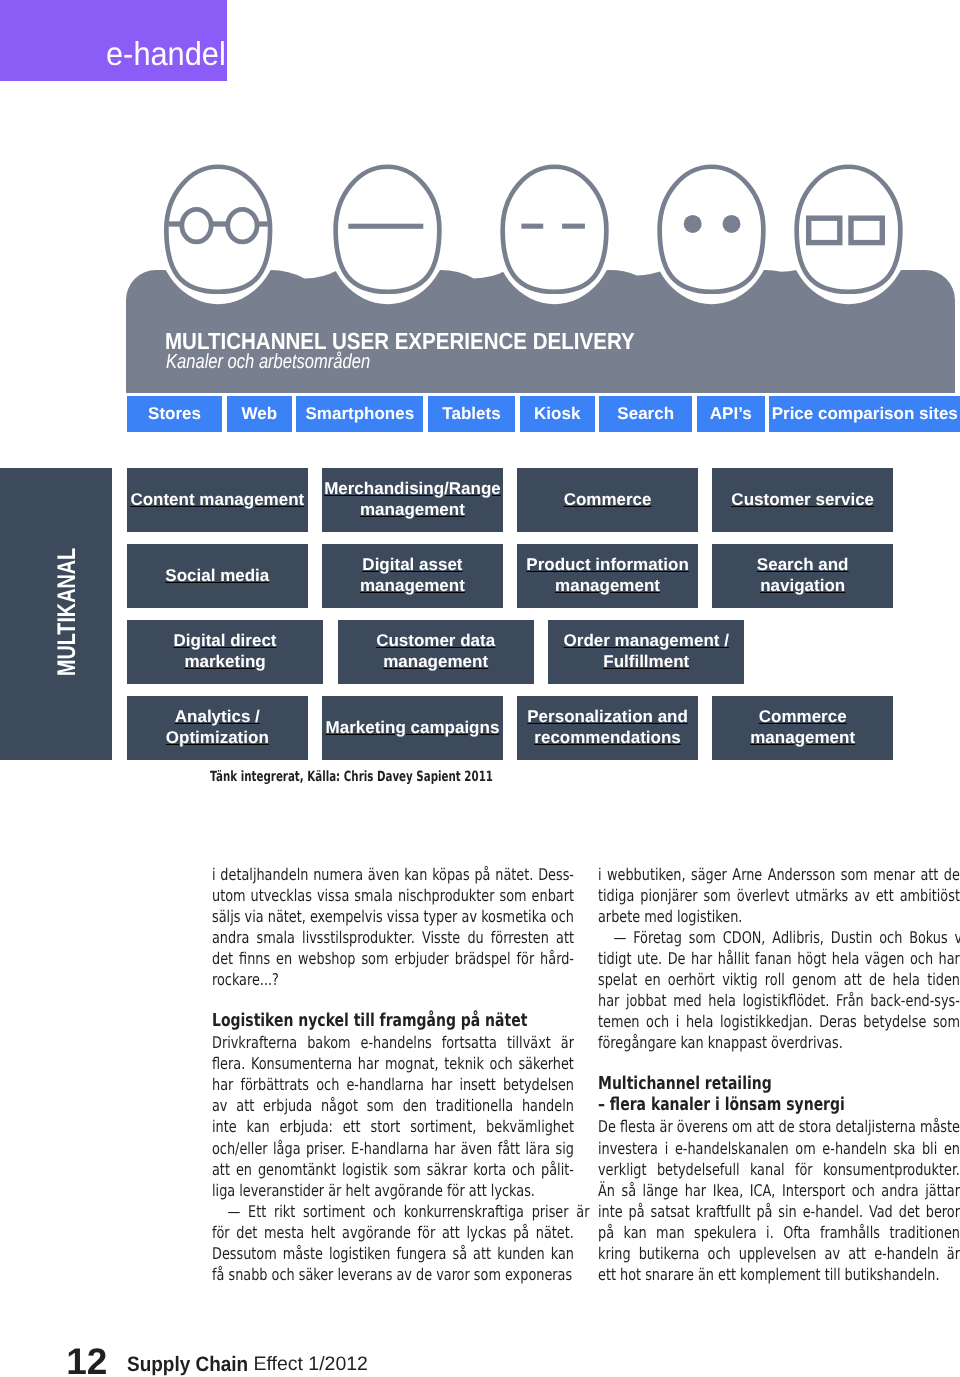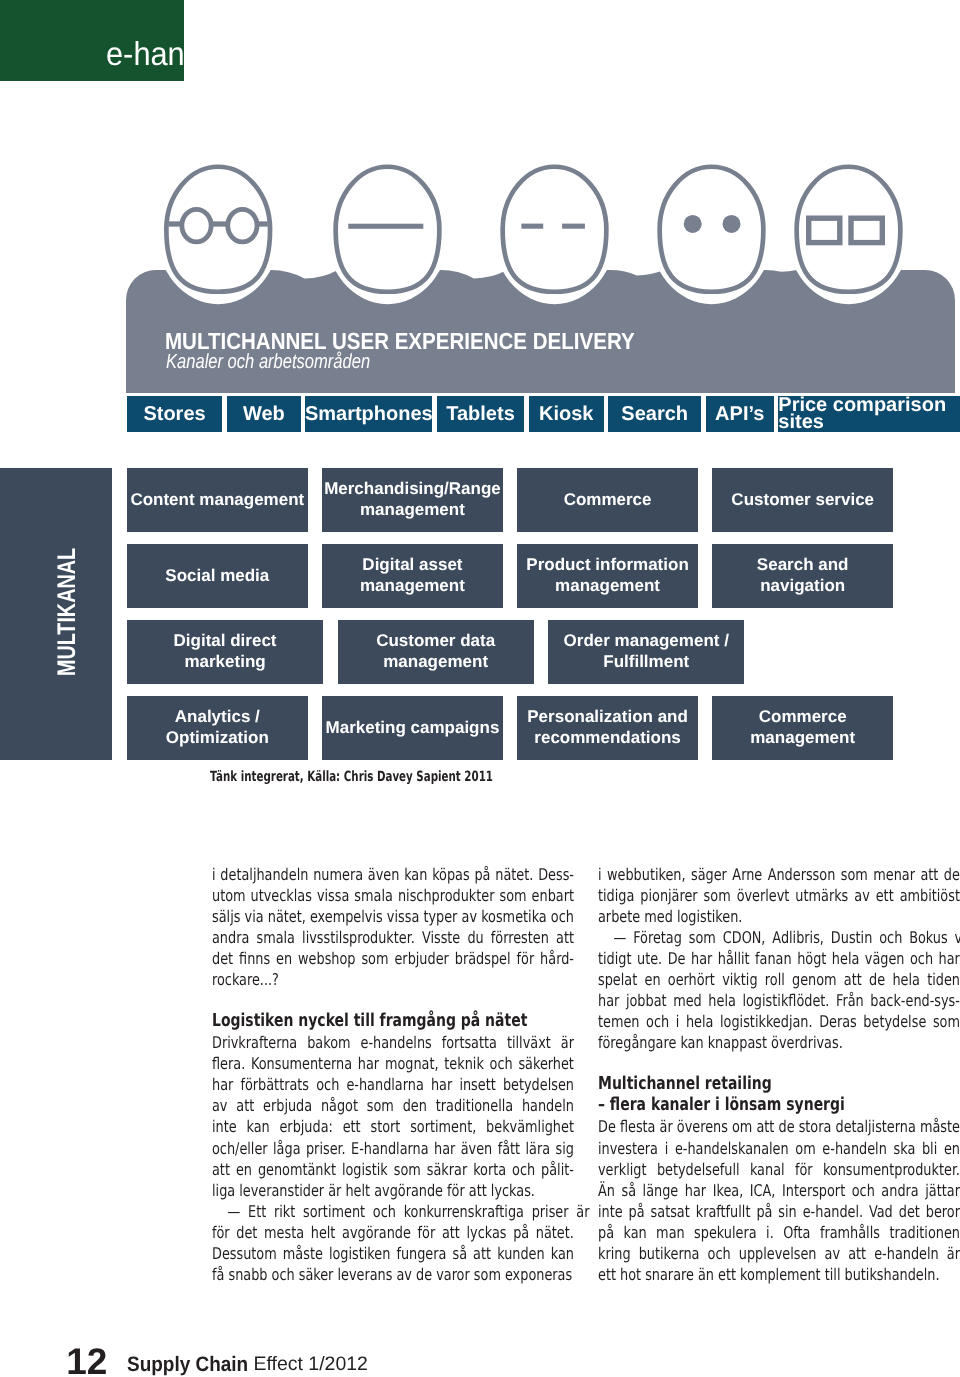--- a/index.html
+++ b/index.html
@@ -5,46 +5,46 @@
 <style>
 
   html,body{margin:0;padding:0;}
   body{width:960px;height:1377px;background:#ffffff;overflow:hidden;
        font-family:"DejaVu Sans",sans-serif;-webkit-font-smoothing:antialiased;
        text-rendering:geometricPrecision;}
   *{-webkit-font-smoothing:antialiased;}
   .page{position:relative;width:960px;height:1377px;overflow:hidden;}
 
   
-  #section-tab{position:absolute;left:0;top:0;width:184px;height:81px;background:#14532d;}
+  #section-tab{position:absolute;left:0;top:0;width:227px;height:81px;background:#8b5cf6;}
   #section-tab .label{position:absolute;left:105.9px;top:37.2px;color:#fff;white-space:nowrap;
      font-family:"Liberation Sans",sans-serif;font-weight:400;font-size:33px;line-height:33px;
      transform:scaleX(0.933);transform-origin:left top;}
 
   
   #infographic{position:absolute;left:0;top:0;width:960px;height:800px;padding-left:20px;}
   #banner-svg{position:absolute;left:0;top:0;}
   .banner-title{position:absolute;left:165.1px;top:330.3px;color:#fff;white-space:nowrap;
      font-family:"Liberation Sans",sans-serif;font-weight:bold;font-size:23.3px;line-height:23.3px;
      transform:scaleX(0.8814);transform-origin:left top;}
   .banner-sub{position:absolute;left:165.5px;top:352.4px;color:#fff;white-space:nowrap;
      font-family:"Liberation Sans",sans-serif;font-style:italic;font-size:20.5px;line-height:20.5px;
      transform:scaleX(0.807);transform-origin:left top;}
 
   .tagstrip{position:absolute;left:126.6px;top:396.4px;height:36px;display:flex;gap:4.4px;}
-  .tag{background:#0c4a6e;color:#fff;display:flex;align-items:center;justify-content:center;
-       font-family:"Liberation Sans",sans-serif;font-weight:bold;font-size:20px;height:36px;
+  .tag{background:#3b82f6;color:#fff;display:flex;align-items:center;justify-content:center;
+       font-family:"Liberation Sans",sans-serif;font-weight:bold;font-size:17px;height:36px;
        line-height:16.5px;padding-bottom:1px;box-sizing:border-box;}
 
   #multikanal{position:absolute;left:0;top:468px;width:112px;height:292px;background:#3c4a5c;}
   #multikanal span{position:absolute;left:68px;top:143.8px;transform:translate(-50%,-50%) rotate(-90deg) scaleX(0.775);
       white-space:nowrap;color:#fff;font-family:"Liberation Sans",sans-serif;font-weight:bold;
       font-size:25.5px;line-height:25.5px;}
 
-  .grid{position:absolute;left:127px;top:468px;width:766px;}
+  .grid{position:absolute;left:127px;top:468px;width:766px;text-decoration:underline;}
   .grow{display:flex;gap:14.5px;margin-bottom:12px;}
   .cell{width:196.1px;height:64px;background:#3c4a5c;color:#fff;display:flex;align-items:center;
         justify-content:center;text-align:center;font-family:"Liberation Sans",sans-serif;
         font-weight:bold;font-size:17px;line-height:20.9px;padding:0 2px;box-sizing:border-box;
         white-space:pre-line;}
   .caption{position:absolute;left:210px;top:769.8px;font-family:"DejaVu Sans Condensed",sans-serif;
      font-weight:bold;font-size:14.2px;line-height:14.2px;color:#231f20;white-space:nowrap;
      transform:scaleX(0.805);transform-origin:left top;}
 
   
@@ -114,21 +114,21 @@
   </g>
         <g fill="none" stroke="#787f8e" stroke-width="5.4">
     <rect x="808.70" y="218.20" width="31.10" height="24.40"></rect>
     <rect x="851.00" y="218.20" width="31.30" height="24.40"></rect>
   </g>
 </svg>
 <div class="banner-title">MULTICHANNEL USER EXPERIENCE DELIVERY</div>
 <div class="banner-sub">Kanaler och arbetsområden</div>
 <div class="tagstrip">
 <div class="tag" style="width:95.9px">Stores</div>
-<div class="tag" style="width:74px">Web</div>
+<div class="tag" style="width:65px">Web</div>
 <div class="tag" style="width:127.1px">Smartphones</div>
 <div class="tag" style="width:87.5px">Tablets</div>
 <div class="tag" style="width:75.2px">Kiosk</div>
 <div class="tag" style="width:93px">Search</div>
 <div class="tag" style="width:68.3px">API’s</div>
 <div class="tag" style="width:190.9px">Price comparison sites</div>
 </div>
 <div id="multikanal">
         <span>MULTIKANAL</span>
       </div>

